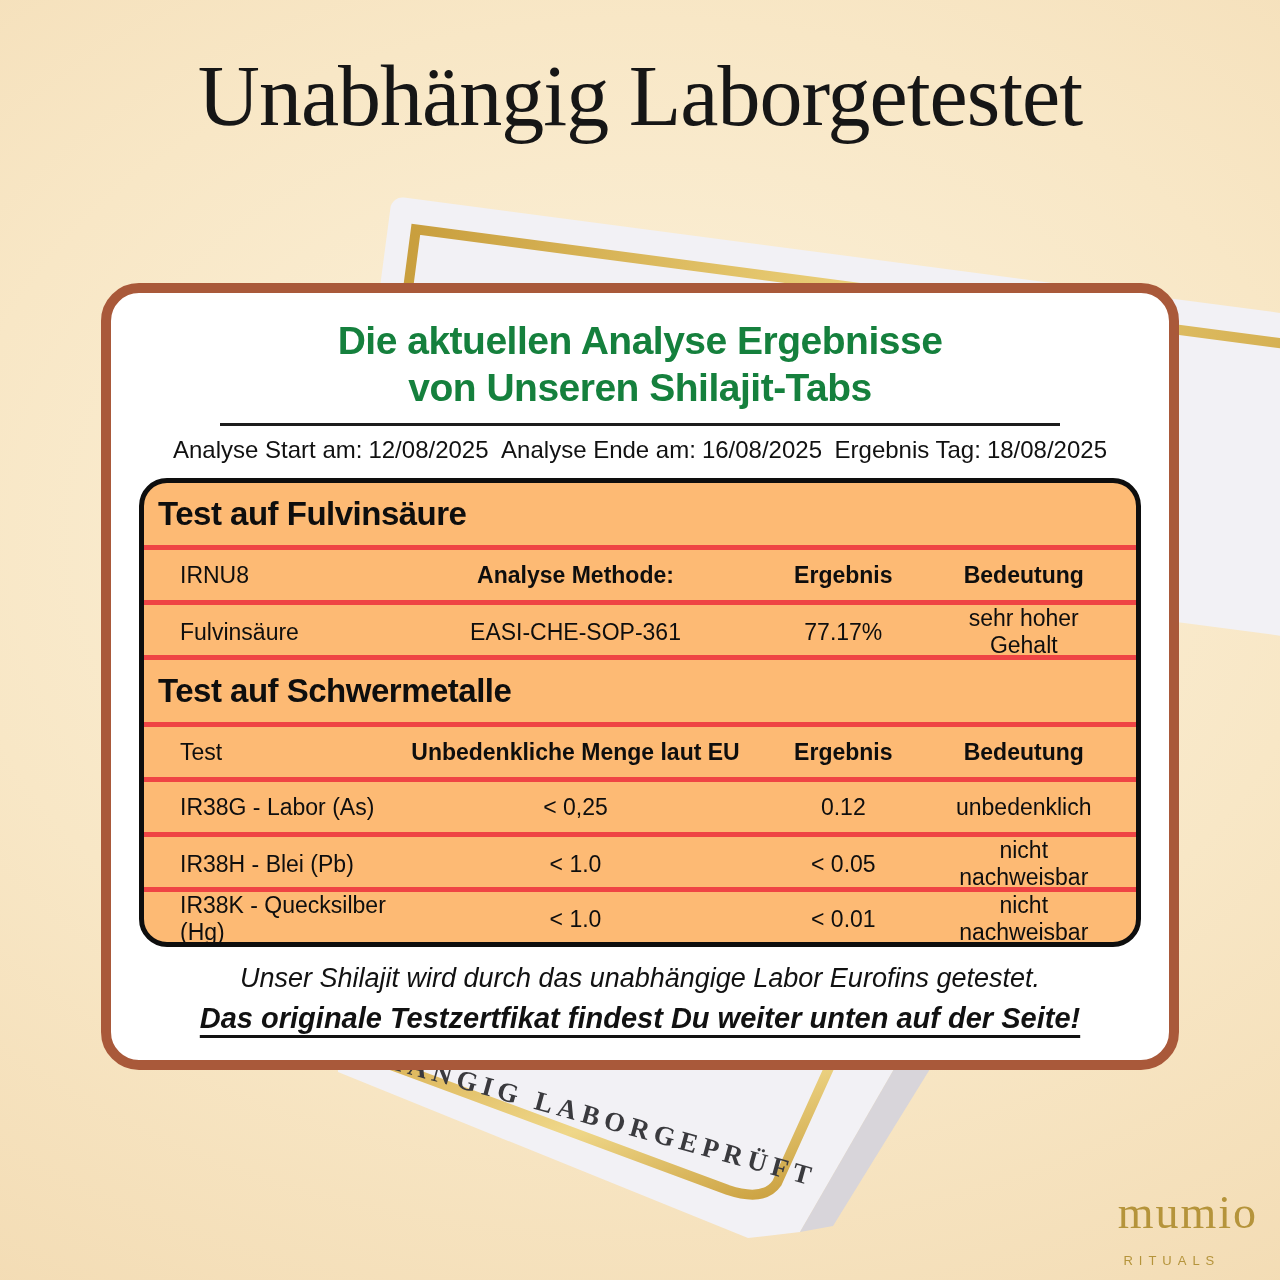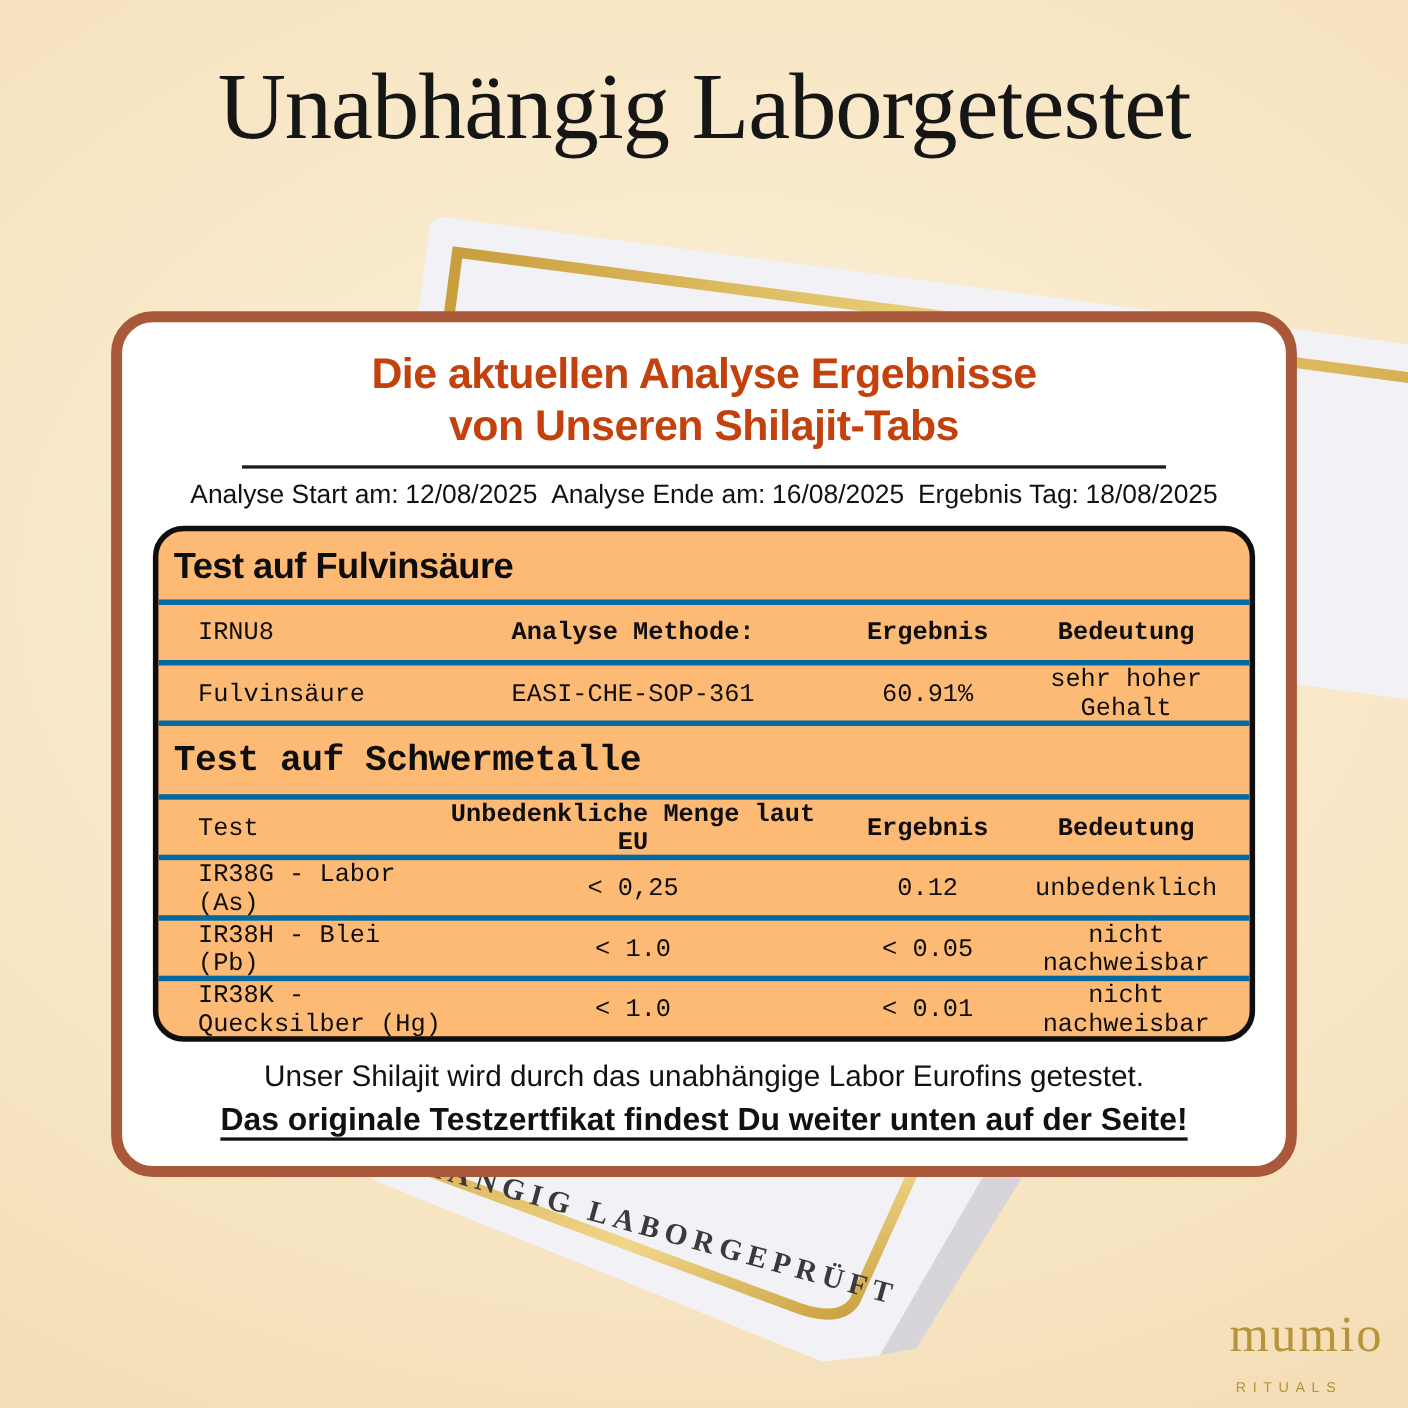--- a/index.html
+++ b/index.html
@@ -14,44 +14,44 @@
               font-size:86px;font-weight:500;color:#161616;letter-spacing:-1px;}
 
   
   .decor{position:absolute;left:0;top:0;z-index:1;}
 
   
   .card{position:absolute;z-index:2;left:101px;top:283px;width:1078px;height:787px;
         box-sizing:border-box;background:#ffffff;border:10px solid #a9593a;
         border-radius:38px;padding:24px 0 0 0;}
   .card-heading{text-align:center;font-size:39px;line-height:47px;font-weight:700;
-                color:#c2410c;letter-spacing:-0.5px;}
+                color:#15803d;letter-spacing:-0.5px;}
   .heading-divider{width:840px;margin:12px auto 10px auto;border:0;
                    border-top:3px solid #1c1c1c;}
   .dates-row{display:flex;justify-content:space-between;padding:0 62px;
              font-size:24px;color:#111;margin-top:2px;}
   .date-item{white-space:nowrap;}
   .date-label{font-weight:400;}
   .date-value{font-weight:400;margin-left:6px;}
 
   
   .tbl{margin:14px 28px 0 28px;border:5px solid #0e0e0e;border-radius:28px;
        overflow:hidden;background:#fdba74;}
-  .tbl > div + div{border-top:5px solid #0369a1;font-family:Liberation Mono, monospace;}
+  .tbl > div + div{border-top:5px solid #ef4444;}
   .sec-header{height:62px;display:flex;align-items:center;padding-left:14px;
               font-size:33px;font-weight:700;color:#0e0e0e;letter-spacing:-0.5px;}
   .t-row{display:grid;grid-template-columns:26% 35% 19% 20%;align-items:center;height:50px;
          font-size:23px;color:#0e0e0e;}
   .t-row .c1{padding-left:36px;text-align:left;}
   .t-row .c2,.t-row .c3{text-align:center;}
   .t-row .c4{text-align:center;padding-right:26px;}
   .t-row.head .c2,.t-row.head .c3,.t-row.head .c4{font-weight:700;}
 
   
-  .card-footer{margin-top:16px;text-align:center;color:#111;}
+  .card-footer{margin-top:16px;text-align:center;color:#111;font-style:italic;}
   .footer-line1{font-size:27px;}
   .footer-line2{font-size:29px;font-weight:700;margin-top:8px;
                 text-decoration:underline;text-decoration-thickness:3px;
                 text-underline-offset:7px;}
 
   
   .brand{position:absolute;z-index:3;right:22px;bottom:12px;text-align:center;color:#b5943b;}
   .brand-name{font-family:"Liberation Serif",serif;font-size:46px;letter-spacing:2px;margin-left:32px;}
   .brand-sub{font-size:13px;letter-spacing:6px;margin-top:14px;font-family:"Liberation Sans",sans-serif;}
 </style>
@@ -117,21 +117,21 @@
       <div class="t-row head">
         <div class="c1">IRNU8</div>
         <div class="c2">Analyse Methode:</div>
         <div class="c3">Ergebnis</div>
         <div class="c4">Bedeutung</div>
       </div>
 
       <div class="t-row">
         <div class="c1">Fulvinsäure</div>
         <div class="c2">EASI-CHE-SOP-361</div>
-        <div class="c3">60.91%</div>
+        <div class="c3">77.17%</div>
         <div class="c4">sehr hoher Gehalt</div>
       </div>
 
       <div class="sec-header">Test auf Schwermetalle</div>
 
       <div class="t-row head">
         <div class="c1">Test</div>
         <div class="c2">Unbedenkliche Menge laut EU</div>
         <div class="c3">Ergebnis</div>
         <div class="c4">Bedeutung</div>

